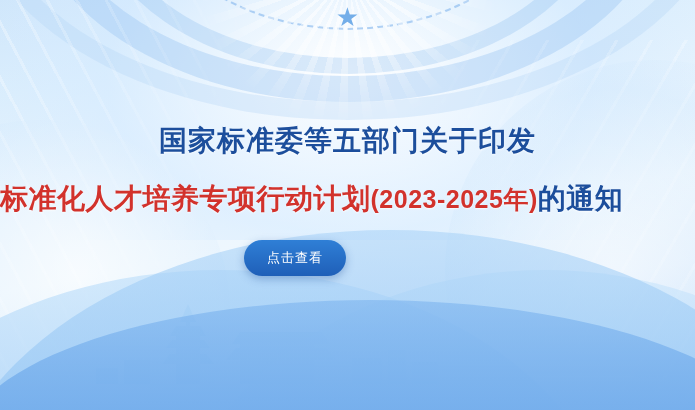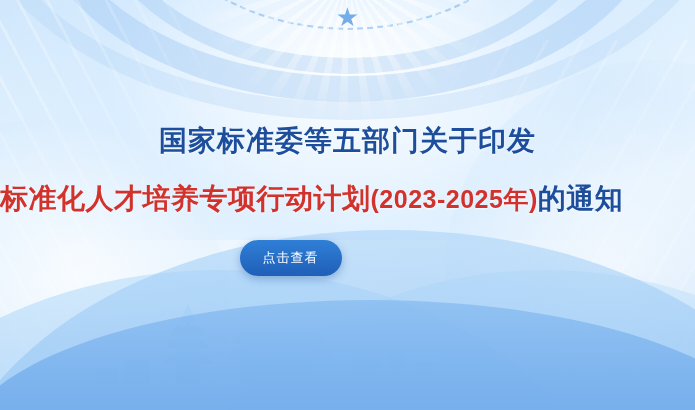--- a/index.html
+++ b/index.html
@@ -156,21 +156,21 @@
     left: 0; bottom: 26px;
     width: 695px; height: 110px;
     opacity: 0.55;
   }
   .skyline svg { display: block; }
 
   
   .content {
     position: absolute;
     left: 0; top: 0;
-    width: 581px; height: 410px;
+    width: 581px; height: 410px; padding-left: 9px;
   }
   .title-line1 {
     position: absolute;
     left: 0; top: 122px;
     width: 695px;
     text-align: center;
     font-size: 28px;
     font-weight: bold;
     letter-spacing: 1px;
     color: #1c4e9c;

